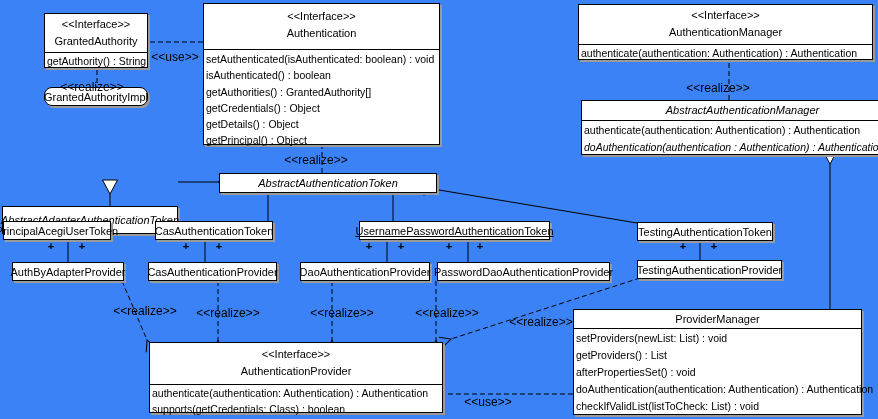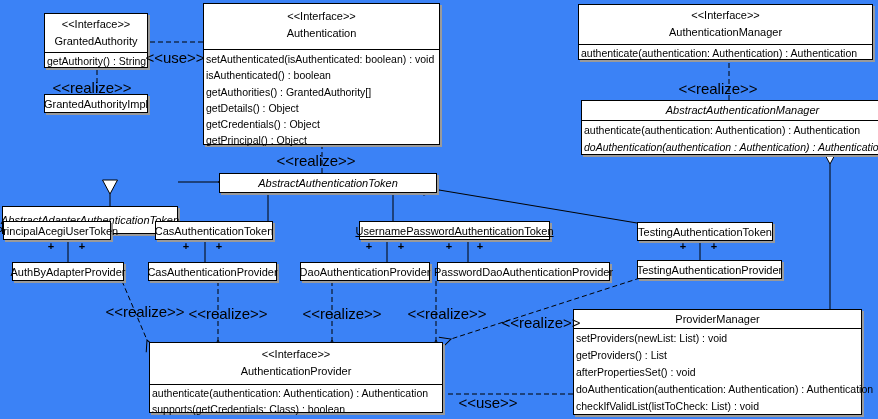--- a/index.html
+++ b/index.html
@@ -31,21 +31,21 @@
     font-size:10.5px;
   }
   .uml-methods div{overflow:visible;}
   .single{
     display:flex;align-items:center;justify-content:center;
     white-space:nowrap;text-align:center;
   }
   .abstract{font-style:italic;}
   .edge-label{
     position:absolute;z-index:3;
-    font-size:15px;white-space:nowrap;
+    font-size:12px;white-space:nowrap;
     transform:translate(-50%,-50%);
   }
   .plus-mark{
     position:absolute;z-index:3;
     font-size:11px;font-weight:bold;
     transform:translate(-50%,-50%);
   }
 </style>
 </head>
 <body>
@@ -90,35 +90,35 @@
   <div class="uml-box" style="left:44px;top:13px;width:104px;height:55px;">
     <div class="uml-head" style="height:36px;padding-top:2px;">
       <span class="stereo">&lt;&lt;Interface&gt;&gt;</span>
       <span class="cname">GrantedAuthority</span>
     </div>
     <div class="uml-methods" style="line-height:14px;">
       <div>getAuthority() : String</div>
     </div>
   </div>
 
-  <div class="uml-box single" style="left:44px;top:94px;width:104px;height:19px;">
+  <div class="uml-box single" style="left:44px;top:87px;width:104px;height:19px;border-radius:8px;">
     <span>GrantedAuthorityImpl</span>
   </div>
 
   <div class="uml-box" style="left:203px;top:3px;width:237px;height:142px;">
     <div class="uml-head" style="height:41px;padding-top:4px;">
       <span class="stereo">&lt;&lt;Interface&gt;&gt;</span>
       <span class="cname">Authentication</span>
     </div>
     <div class="uml-methods" style="line-height:16.3px;">
       <div>setAuthenticated(isAuthenticated: boolean) : void</div>
       <div>isAuthenticated() : boolean</div>
       <div>getAuthorities() : GrantedAuthority[]</div>
+      <div>getCredentials() : Object</div>
       <div>getDetails() : Object</div>
-      <div>getCredentials() : Object</div>
       <div>getPrincipal() : Object</div>
     </div>
   </div>
 
   <div class="uml-box" style="left:578px;top:4px;width:295px;height:56px;">
     <div class="uml-head" style="height:37px;padding-top:2px;">
       <span class="stereo">&lt;&lt;Interface&gt;&gt;</span>
       <span class="cname">AuthenticationManager</span>
     </div>
     <div class="uml-methods" style="line-height:14px;">

